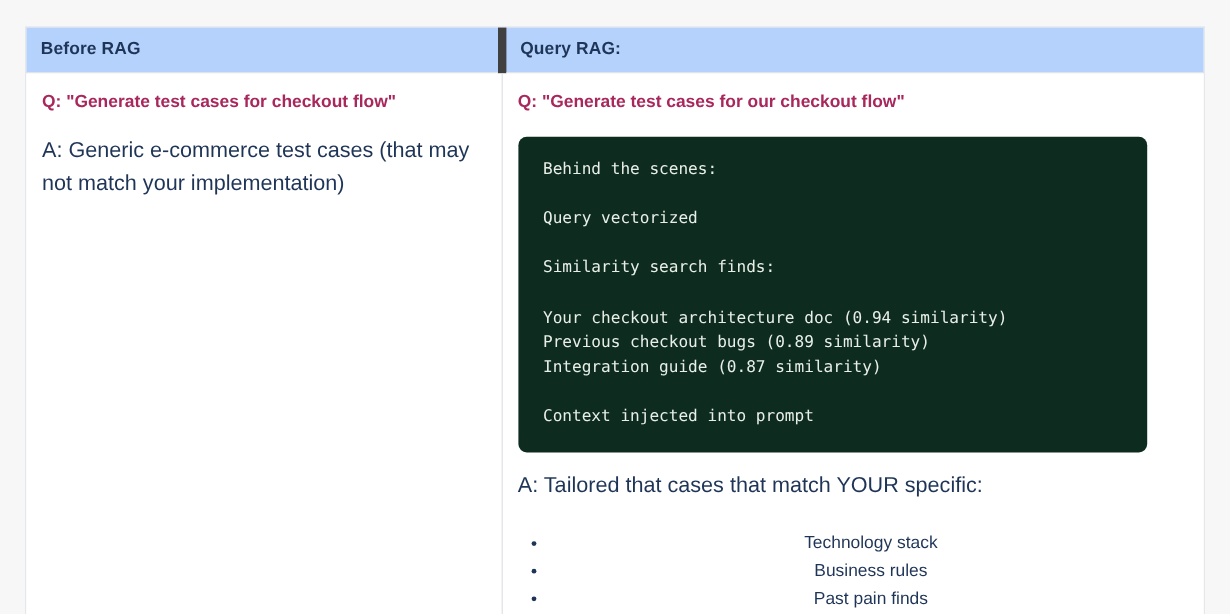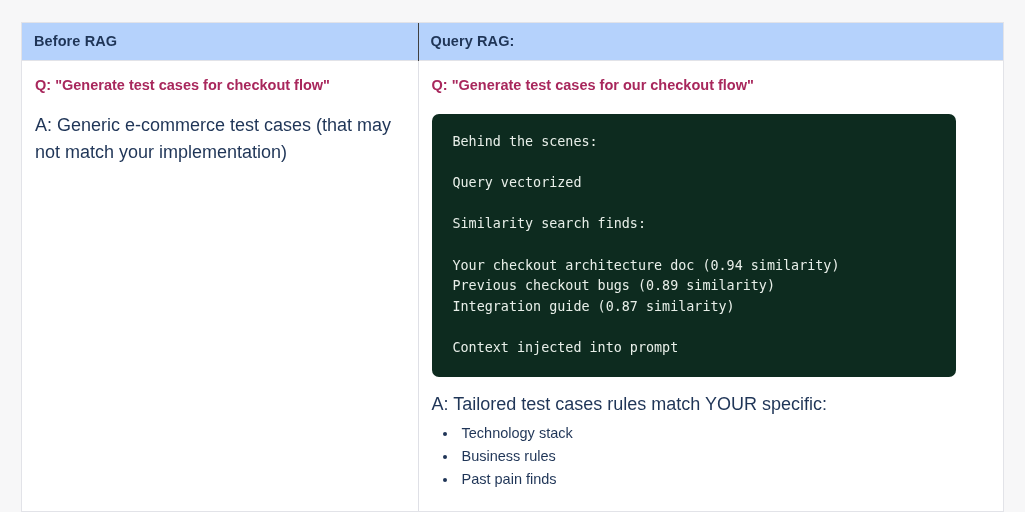--- a/index.html
+++ b/index.html
@@ -40,21 +40,21 @@
     background: #b5d2fc;
     color: #1f3557;
     font-size: 14.5px;
     font-weight: bold;
     text-align: left;
     padding: 10px 12px 11px 12px;
     border: none;
     letter-spacing: 0.1px;
   }
   .comparison-table thead th.header-left {
-    border-right: 1px solid #404040;
+    border-right: 7px solid #404040;
   }
 
   .comparison-table tbody td {
     vertical-align: top;
     padding: 14px 13px 16px 13px;
     border-top: 1px solid #e2e3e8;
     background: #ffffff;
   }
   .comparison-table tbody td.cell-left {
     border-right: 1px solid #dfe0e6;
@@ -88,25 +88,26 @@
     padding: 18px 20px 18px 21px;
     color: #e8efe9;
     font-family: "DejaVu Sans Mono", "Liberation Mono", monospace;
     font-size: 13.4px;
     line-height: 20.6px;
     white-space: pre;
     overflow: hidden;
   }
 
   .bullet-list {
-    margin: 4px 0 0 0;
+    margin: 24px 0 0 0;
     padding-left: 26px;
     color: #1f3557;
     font-size: 14.5px;
     line-height: 1.55;
+    text-align: center;
   }
   .bullet-list li {
     margin: 0 0 1px 0;
     padding-left: 4px;
   }
 </style>
 </head>
 <body>
 
 <div class="page">
@@ -138,21 +139,21 @@
 Query vectorized
 
 Similarity search finds:
 
 Your checkout architecture doc (0.94 similarity)
 Previous checkout bugs (0.89 similarity)
 Integration guide (0.87 similarity)
 
 Context injected into prompt</pre>
 
-          <p class="a-line">A: Tailored test cases rules match YOUR specific:</p>
+          <p class="a-line">A: Tailored that cases that match YOUR specific:</p>
 
           <ul class="bullet-list">
             <li>Technology stack</li>
             <li>Business rules</li>
             <li>Past pain finds</li>
           </ul>
         </td>
 
       </tr>
     </tbody>

